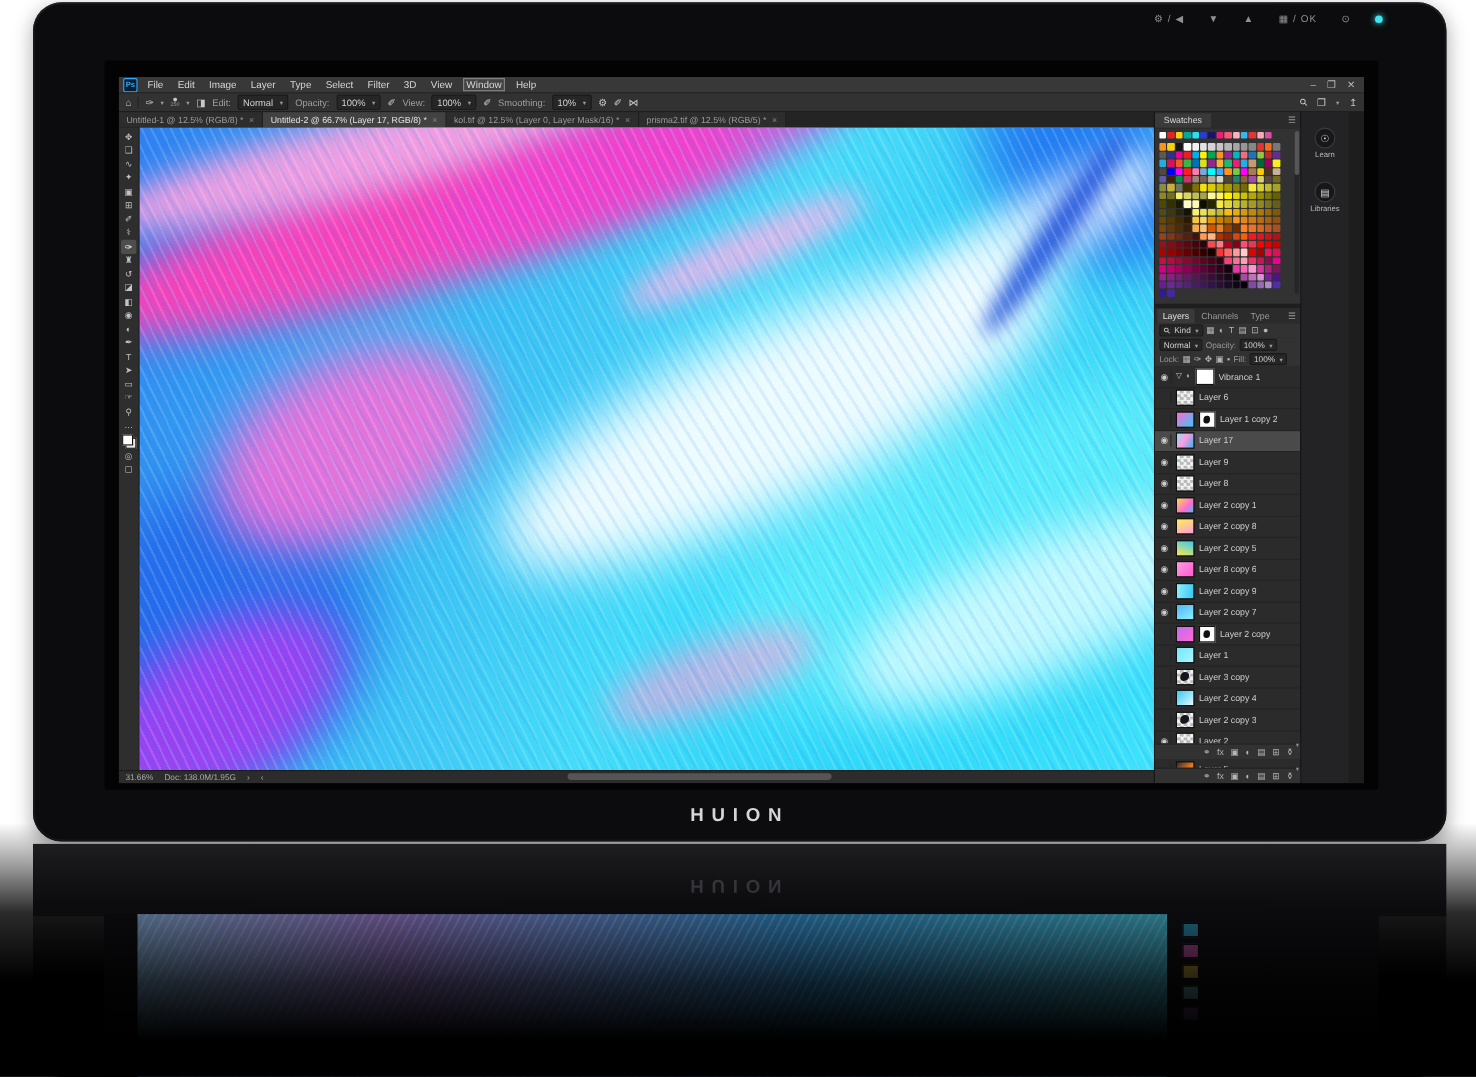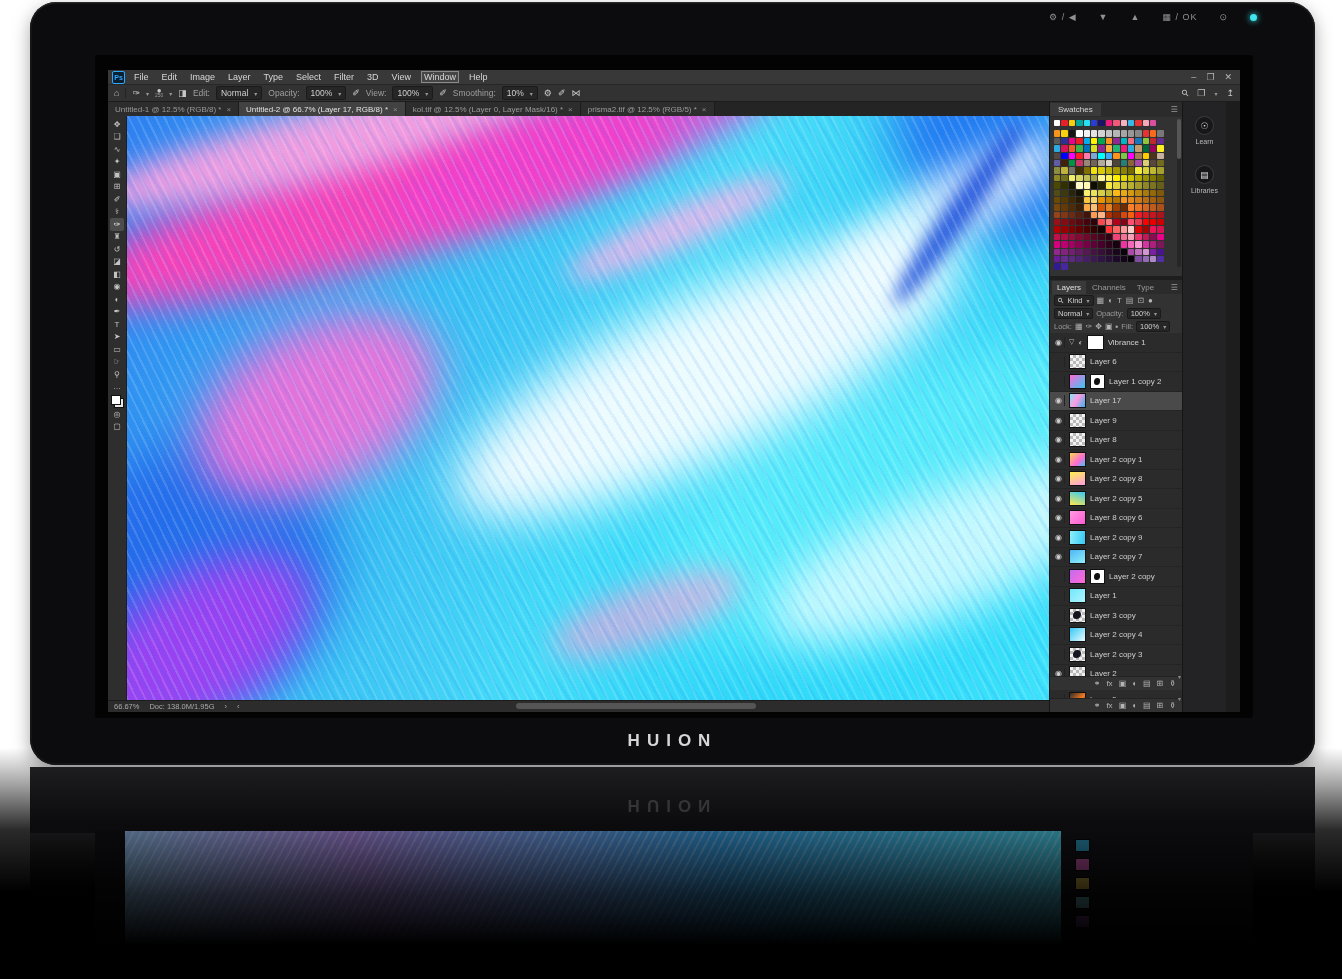--- a/index.html
+++ b/index.html
@@ -314,21 +314,21 @@
                 <div class="rb rb7"></div>
                 <div class="rb rb8"></div>
                 <div class="rb rb9"></div>
                 <div class="rb rb11"></div>
                 <div class="rb rb12"></div>
                 <div class="rb rb14"></div>
                 <div class="streaks"></div>
               </div>
             </div>
             <div class="statusbar">
-              <span>66.67%</span>
+              <span>31.66%</span>
               <span>Doc: 138.0M/1.95G</span>
               <span>›</span>
               <span>‹</span>
               <span class="hscroll"></span>
             </div>
           </div>
 
           <div class="dock">
             <div class="phead">
               <span class="ptab">Swatches</span>

